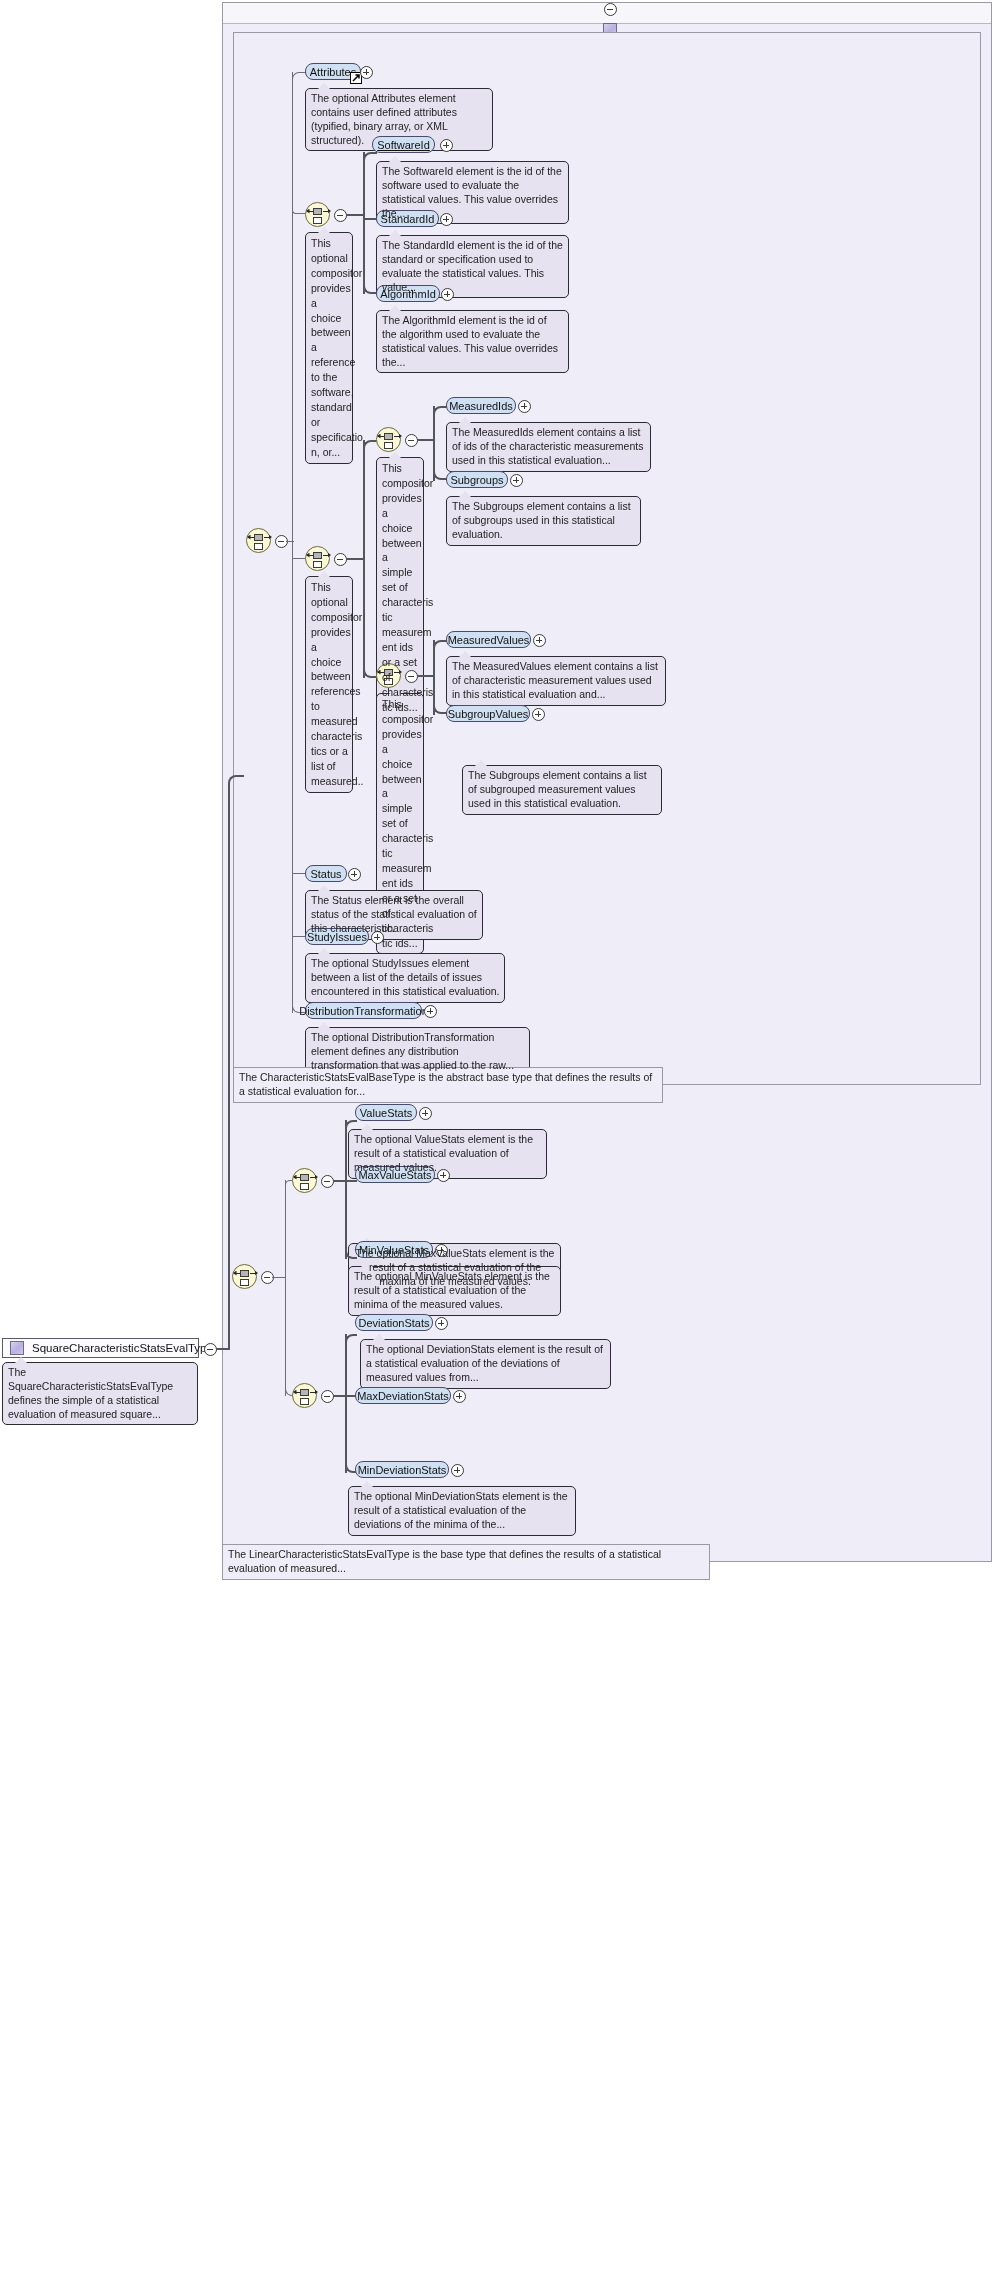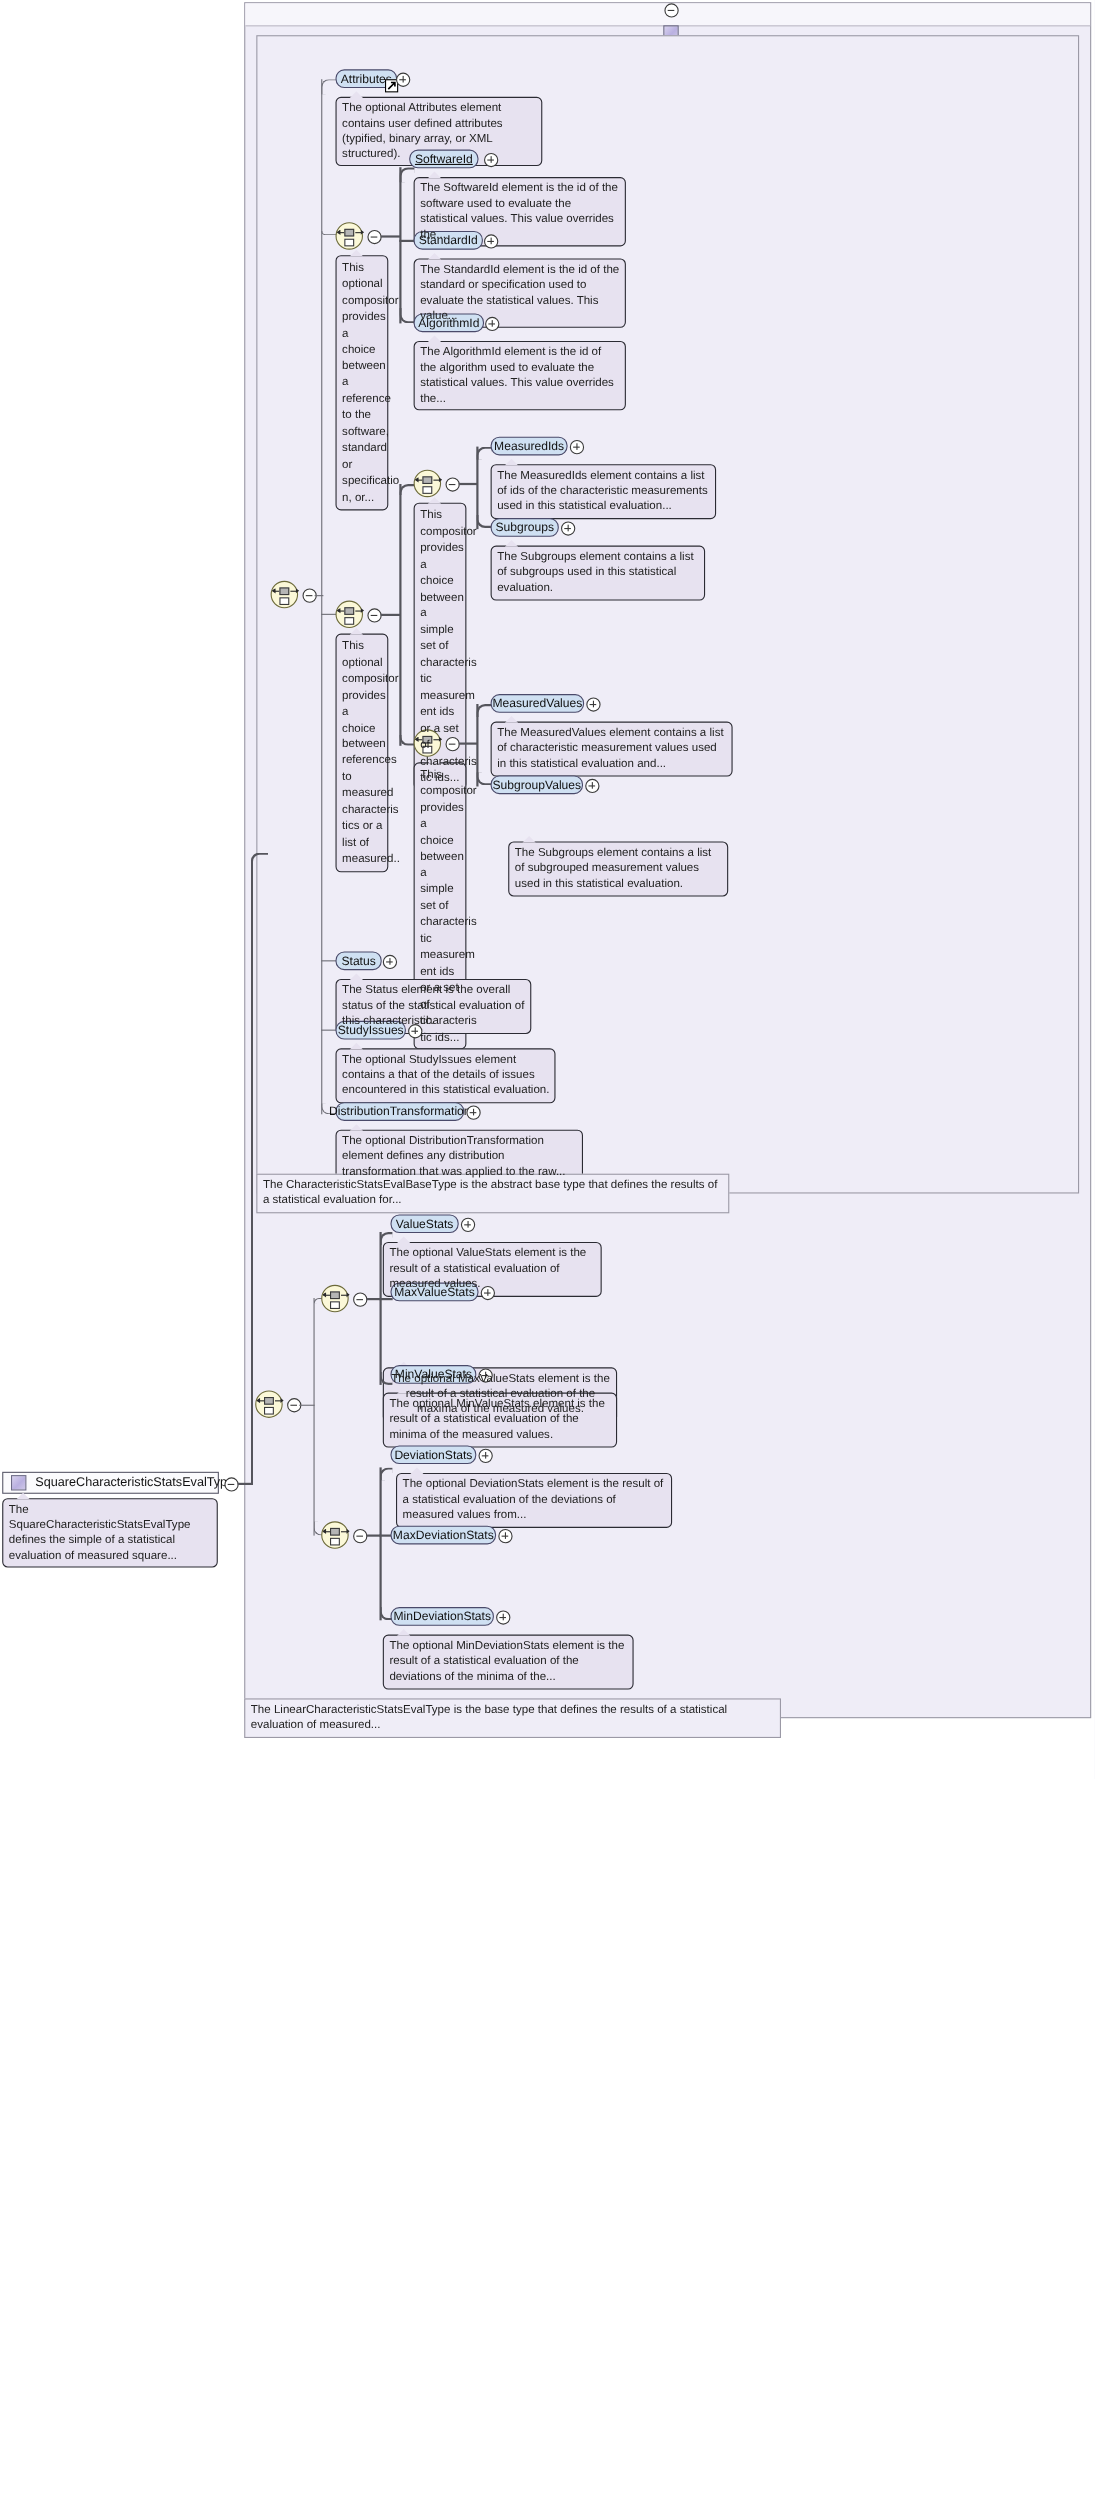--- a/index.html
+++ b/index.html
@@ -324,21 +324,21 @@
   <div class="note" style="left:305px;top:890px;width:178px;">
     <span>The Status element is the overall status of the statistical evaluation of this characteristic.</span>
   </div>
 
   <div class="h" style="left:292px;top:936px;width:14px;"></div>
   <div class="node" style="left:305px;top:928px;width:64px;">
     <span>StudyIssues</span>
   </div>
   <span class="circ plus abs" style="left:371px;top:931px;"></span>
   <div class="note" style="left:305px;top:953px;width:200px;">
-    <span>The optional StudyIssues element contains a that of the details of issues encountered in this statistical evaluation.</span>
+    <span>The optional StudyIssues element between a list of the details of issues encountered in this statistical evaluation.</span>
   </div>
 
   <div class="elb bl" style="left:292px;top:1003px;width:14px;height:10px;"></div>
   <div class="node" style="left:305px;top:1002px;width:117px;">
     <span>DistributionTransformation</span>
   </div>
   <span class="circ plus abs" style="left:424px;top:1005px;"></span>
   <div class="note" style="left:305px;top:1027px;width:225px;">
     <span>The optional DistributionTransformation element defines any distribution transformation that was applied to the raw...</span>
   </div>

